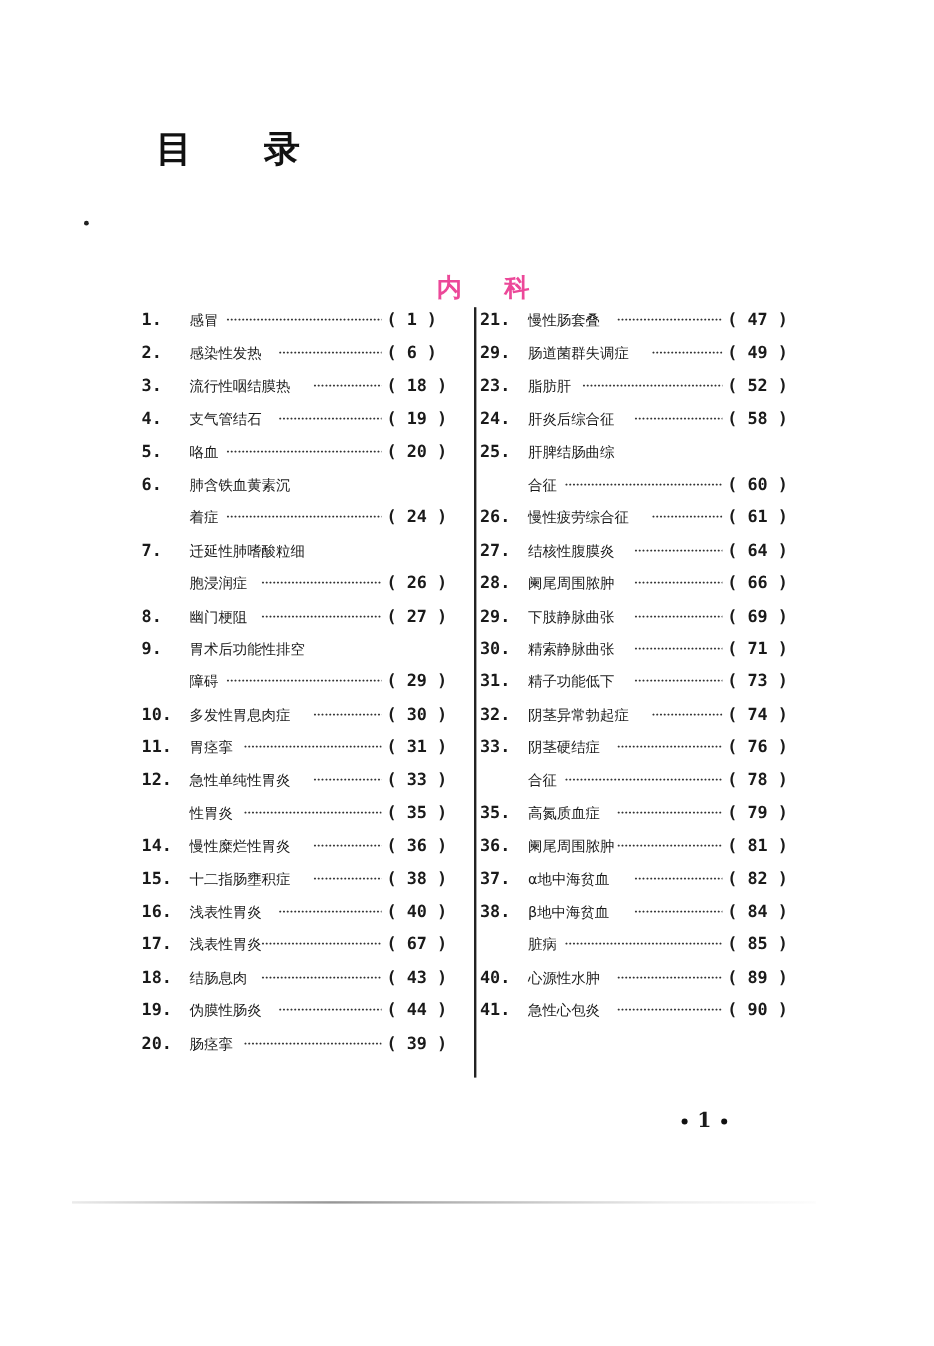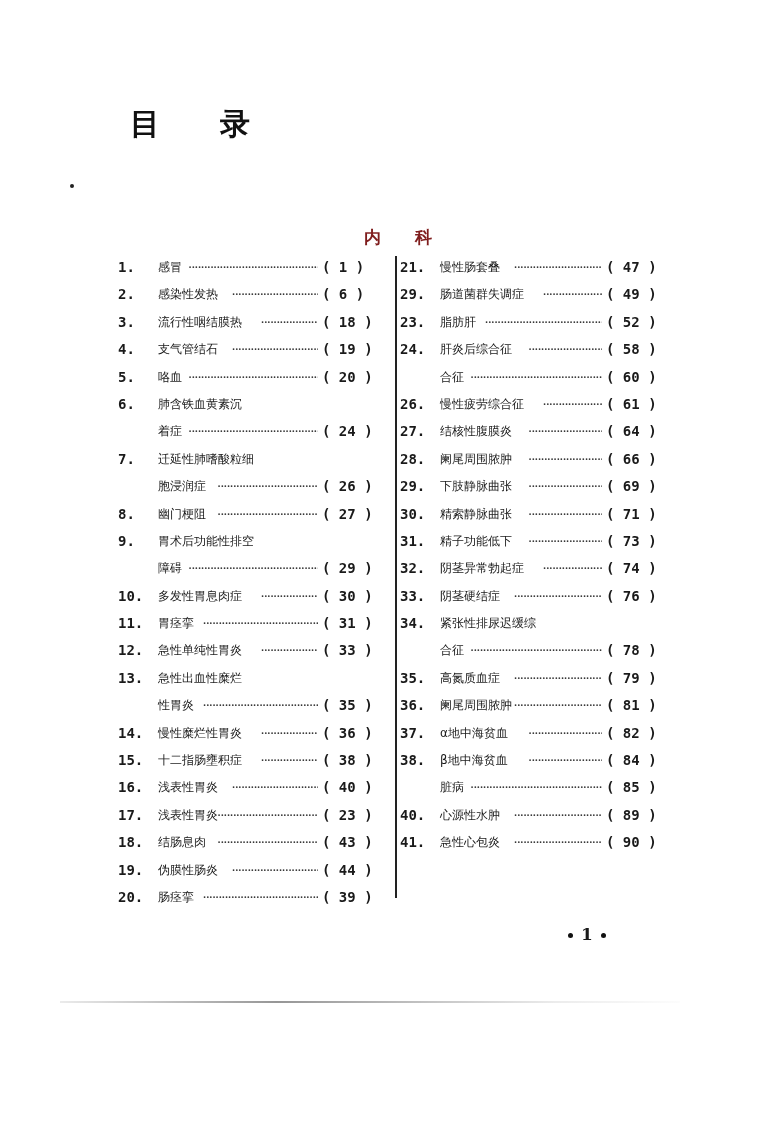--- a/index.html
+++ b/index.html
@@ -10,22 +10,22 @@
     .title {
       position: absolute; left: 130px; top: 104px;
       font-size: 30px; font-weight: bold; letter-spacing: 0;
       font-family: "DejaVu Sans", sans-serif; color: #111;
     }
     .title .c1 { position: absolute; left: 0; top: 0; }
     .title .c2 { position: absolute; left: 90px; top: 0; }
     .stray-mark { position: absolute; width: 4px; height: 4px; background: #222; border-radius: 2px; }
     .section-heading {
       position: absolute; left: 364px; top: 226px;
-      font-size: 17px; font-weight: bold; letter-spacing: 14px;
-      font-family: "DejaVu Sans", sans-serif; color: #7f1d1d;
+      font-size: 21px; font-weight: bold; letter-spacing: 14px;
+      font-family: "DejaVu Sans", sans-serif; color: #ec4899;
     }
     .col { position: absolute; top: 254px; }
     .col.left { left: 118px; width: 268px; }
     .col.right { left: 400px; width: 282px; }
     .entry {
       position: relative; height: 27.4px; line-height: 27.4px;
       font-size: 14.5px; white-space: nowrap;
     }
     .entry .num {
       position: absolute; left: 0; top: 0; width: 34px;
@@ -153,24 +153,20 @@
       <span class="dots" style="left: 84.5px; width: 115.5px;">····························································</span>
       <span class="page">( 31 )</span>
     </div>
     <div class="entry">
       <span class="num">12.</span>
       <span class="label">急性单纯性胃炎</span>
       <span class="dots" style="left: 142.5px; width: 57.5px;">····························································</span>
       <span class="page">( 33 )</span>
     </div>
     <div class="entry">
-      <span class="num">13.</span>
-      <span class="label">急性出血性糜烂</span>
-    </div>
-    <div class="entry">
       <span class="num"></span>
       <span class="label">性胃炎</span>
       <span class="dots" style="left: 84.5px; width: 115.5px;">····························································</span>
       <span class="page">( 35 )</span>
     </div>
     <div class="entry">
       <span class="num">14.</span>
       <span class="label">慢性糜烂性胃炎</span>
       <span class="dots" style="left: 142.5px; width: 57.5px;">····························································</span>
       <span class="page">( 36 )</span>
@@ -184,21 +180,21 @@
     <div class="entry">
       <span class="num">16.</span>
       <span class="label">浅表性胃炎</span>
       <span class="dots" style="left: 113.5px; width: 86.5px;">····························································</span>
       <span class="page">( 40 )</span>
     </div>
     <div class="entry">
       <span class="num">17.</span>
       <span class="label">浅表性胃炎</span>
       <span class="dots" style="left: 99px; width: 101px;">····························································</span>
-      <span class="page">( 23 )</span>
+      <span class="page">( 67 )</span>
     </div>
     <div class="entry">
       <span class="num">18.</span>
       <span class="label">结肠息肉</span>
       <span class="dots" style="left: 99px; width: 101px;">····························································</span>
       <span class="page">( 43 )</span>
     </div>
     <div class="entry">
       <span class="num">19.</span>
       <span class="label">伪膜性肠炎</span>
@@ -232,20 +228,24 @@
       <span class="dots" style="left: 84.5px; width: 117.5px;">····························································</span>
       <span class="page">( 52 )</span>
     </div>
     <div class="entry">
       <span class="num">24.</span>
       <span class="label">肝炎后综合征</span>
       <span class="dots" style="left: 128px; width: 74px;">····························································</span>
       <span class="page">( 58 )</span>
     </div>
     <div class="entry">
+      <span class="num">25.</span>
+      <span class="label">肝脾结肠曲综</span>
+    </div>
+    <div class="entry">
       <span class="num"></span>
       <span class="label">合征</span>
       <span class="dots" style="left: 70px; width: 132px;">····························································</span>
       <span class="page">( 60 )</span>
     </div>
     <div class="entry">
       <span class="num">26.</span>
       <span class="label">慢性疲劳综合征</span>
       <span class="dots" style="left: 142.5px; width: 59.5px;">····························································</span>
       <span class="page">( 61 )</span>
@@ -286,24 +286,20 @@
       <span class="dots" style="left: 142.5px; width: 59.5px;">····························································</span>
       <span class="page">( 74 )</span>
     </div>
     <div class="entry">
       <span class="num">33.</span>
       <span class="label">阴茎硬结症</span>
       <span class="dots" style="left: 113.5px; width: 88.5px;">····························································</span>
       <span class="page">( 76 )</span>
     </div>
     <div class="entry">
-      <span class="num">34.</span>
-      <span class="label">紧张性排尿迟缓综</span>
-    </div>
-    <div class="entry">
       <span class="num"></span>
       <span class="label">合征</span>
       <span class="dots" style="left: 70px; width: 132px;">····························································</span>
       <span class="page">( 78 )</span>
     </div>
     <div class="entry">
       <span class="num">35.</span>
       <span class="label">高氮质血症</span>
       <span class="dots" style="left: 113.5px; width: 88.5px;">····························································</span>
       <span class="page">( 79 )</span>

